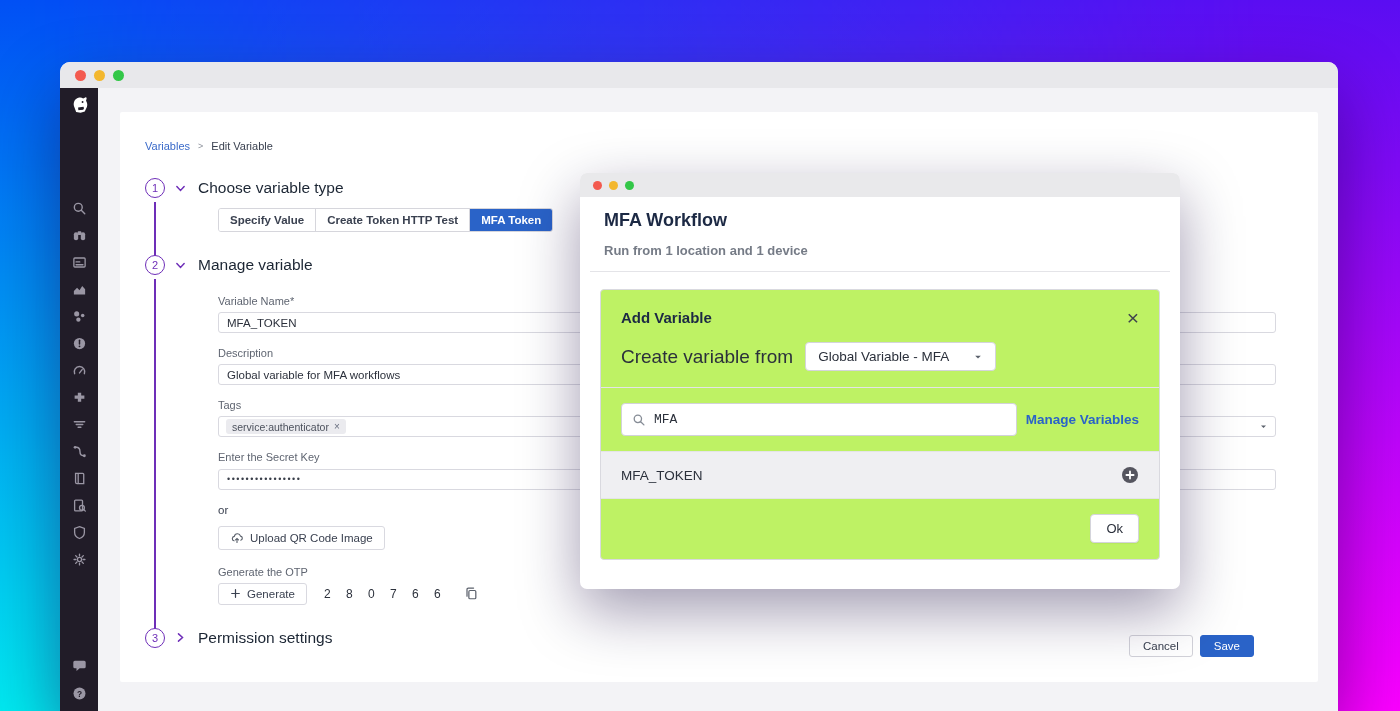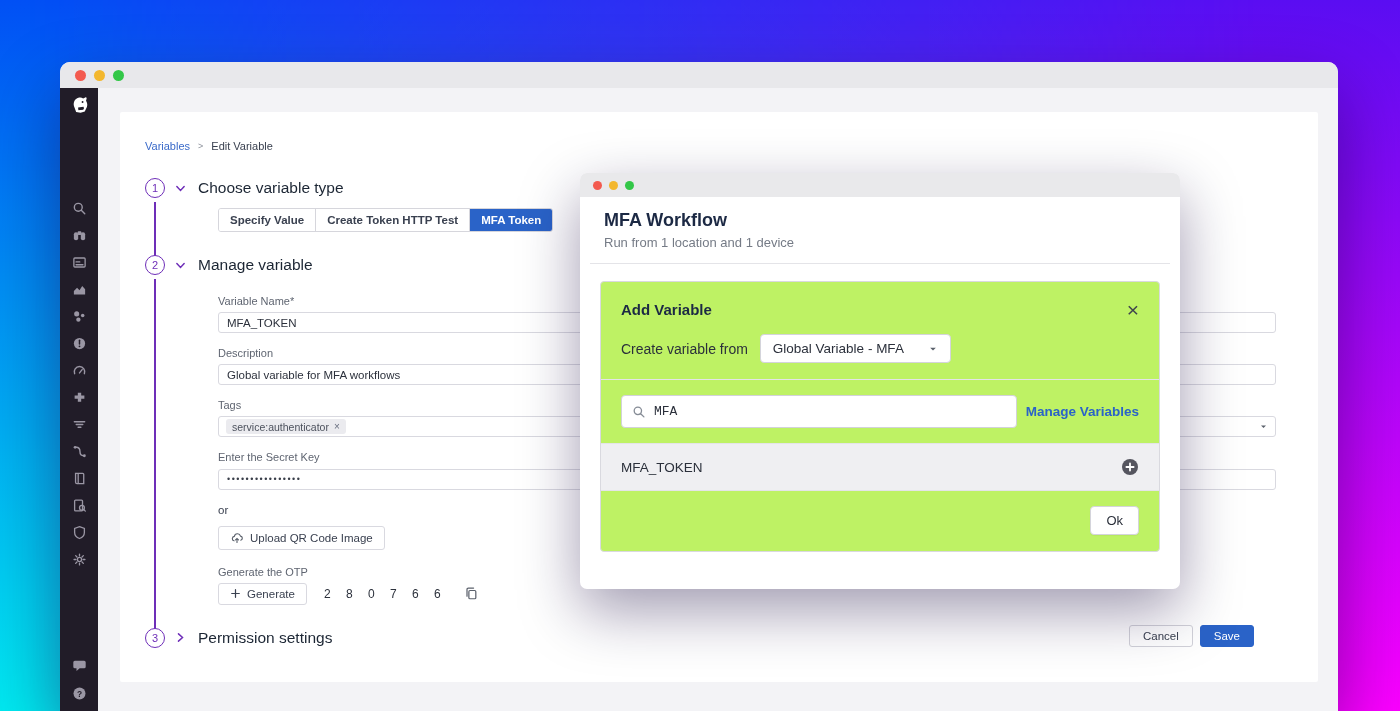--- a/index.html
+++ b/index.html
@@ -64,42 +64,42 @@
     display:inline-flex; align-items:center; gap:5px; }
   .tag-x { font-size:10px; color:#6a7080; cursor:pointer; }
   .tags-caret { margin-left:auto; }
 
   .or { font-size:11.5px; color:#3a4150; margin:4px 0 10px; }
   .btn-light { display:inline-flex; align-items:center; gap:6px; border:1px solid #d9d9e0; border-radius:3px;
     background:#fff; padding:4px 11px; font-size:11.5px; color:#3a4150; cursor:pointer; font-family:"Liberation Sans", sans-serif; }
   .otp-row { display:flex; align-items:center; gap:17px; }
   .otp-digits { font-size:12px; color:#2c313c; letter-spacing:6px; }
 
-  .page-actions { position:absolute; right:64px; bottom:35px; display:flex; gap:7px; }
+  .page-actions { position:absolute; right:64px; bottom:25px; display:flex; gap:7px; }
   .btn-cancel { padding:4px 13px; font-size:11.5px; color:#3a4150; background:#fff; border:1px solid #d2d2d9;
     border-radius:3px; cursor:pointer; font-family:"Liberation Sans", sans-serif; }
   .btn-save { padding:4px 13px; font-size:11.5px; color:#fff; background:#2a63c8; border:1px solid #2a63c8;
     border-radius:3px; cursor:pointer; font-family:"Liberation Sans", sans-serif; }
 
   
   .modal { position:absolute; left:580px; top:173px; width:600px; height:416px; background:#fff;
     border-radius:7px; box-shadow:0 22px 60px rgba(20,5,60,.40); overflow:hidden; }
   .modal-titlebar { height:24px; background:#e9e9eb; display:flex; align-items:center; padding-left:13px; gap:7px; }
   .light.sm { width:9px; height:9px; }
   .modal-head { padding:13px 24px 0; }
   .modal-title { font-size:18px; font-weight:600; color:#1c2944; }
-  .modal-sub { font-size:13px; color:#757b86; margin-top:4px; }
+  .modal-sub { font-size:13px; color:#757b86; margin-top:12px;font-weight:bold; }
   .modal-div { border-top:1px solid #e4e4e8; margin:13px 10px 0; }
 
   .panel { margin:17px 20px 0; border:1px solid #d9d9df; border-radius:4px; background:#bef264; }
   .panel-head { padding:17px 20px 0; display:flex; justify-content:space-between; align-items:center; }
   .panel-title { font-size:15px; font-weight:600; color:#1c2944; }
   .close-x { font-size:21px; color:#3f444d; line-height:1; cursor:pointer; font-weight:300; }
   .create-row { padding:14px 20px 16px; display:flex; align-items:center; gap:12px; }
-  .create-label { font-size:14px; color:#2b303b; }
+  .create-label { font-size:19px; color:#2b303b; }
   .dropdown { display:inline-flex; align-items:center; gap:24px; border:1px solid #d4d4db; border-radius:4px;
     padding:6px 12px; font-size:13.5px; color:#2b303b; cursor:pointer; background:#fff; }
   .panel-div { border-top:1px solid #e4e4e8; }
   .search-row { padding:15px 20px; display:flex; align-items:center; }
   .search-box { width:396px; height:33px; border:1px solid #d2d2d9; border-radius:4px; display:flex;
     align-items:center; gap:8px; padding:0 10px; background:#fff; }
   .search-box input { border:none; outline:none; font-size:13px; color:#2b303b; flex:1;
     font-family:Liberation Mono, monospace; background:transparent; }
   .manage-link { margin-left:auto; font-size:13.5px; font-weight:600; color:#2a63c8; cursor:pointer; }
   .result-row { height:48px; background:#efeff2; border-top:1px solid #e4e4e8; border-bottom:1px solid #e4e4e8;

